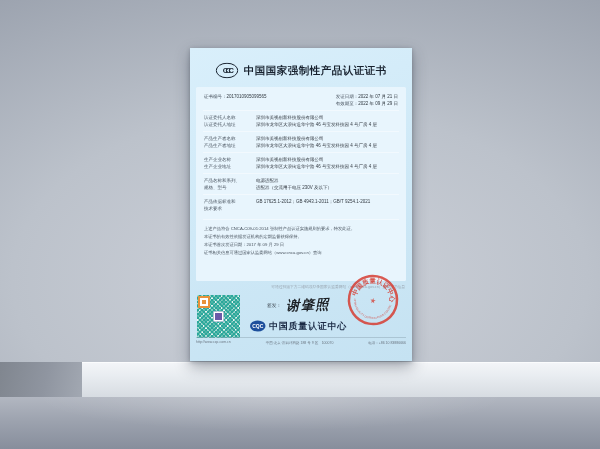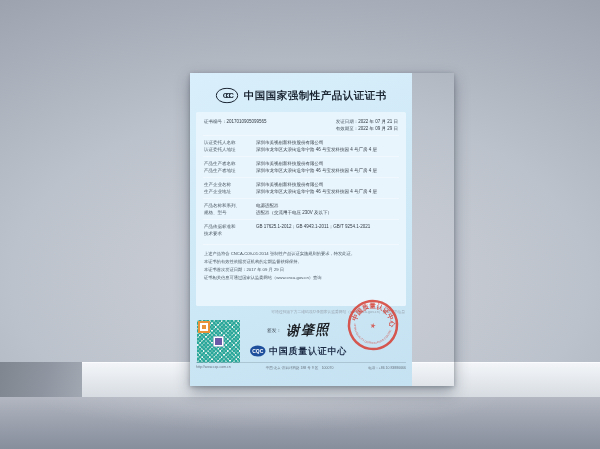--- a/index.html
+++ b/index.html
@@ -11,22 +11,22 @@
   .shelf-shadow{position:absolute;left:0;top:362px;width:82px;height:35px;
         background:linear-gradient(100deg,#80868f 0%,#8f95a0 55%,#a2a8b2 100%);}
   .shelf{position:absolute;left:82px;top:362px;right:0;height:35px;
         background:linear-gradient(180deg,#f3f5f8 0%,#e9edf1 35%,#d6dbe1 100%);
         border-top:1px solid #fbfcfd;}
   .floor{position:absolute;left:0;top:397px;right:0;height:52px;
         background:linear-gradient(180deg,#b2b7c1 0%,#9da3af 45%,#878e9c 100%);}
   .floor::after{content:"";position:absolute;inset:0;
         background:radial-gradient(60% 100% at 45% 0%,rgba(255,255,255,.22),transparent 65%);}
 
-  .cert-outer{position:absolute;left:190px;top:48px;width:264px;height:313px;
-        box-shadow:0 6px 14px rgba(35,45,60,.38),0 1px 4px rgba(35,45,60,.3);margin-top:25px;}
+  .cert-outer{position:absolute;left:190px;top:48px;width:222px;height:313px;
+        box-shadow:0 6px 14px rgba(35,45,60,.38),0 1px 4px rgba(35,45,60,.3);}
   .cert{width:444px;height:626px;transform:scale(.5);transform-origin:0 0;position:relative;
         background:linear-gradient(160deg,#d9effb 0%,#cfe9f7 48%,#c5e2f2 100%);
         font-family:"Liberation Sans","DejaVu Sans",sans-serif;}
   .cert-header{height:66px;display:flex;align-items:center;justify-content:center;gap:11px;padding-top:12px;}
   .ccc-logo{flex:none;}
   .cert-title{font-size:21px;font-weight:bold;color:#17212e;letter-spacing:1px;}
 
   .panel{margin:0 12px;height:388px;background:#e8f5fd;border-radius:3px;
          padding:10px 14px;box-sizing:border-box;font-size:9px;color:#3c4650;}
   .meta-row{display:flex;justify-content:space-between;margin:2px 2px 8px;}

